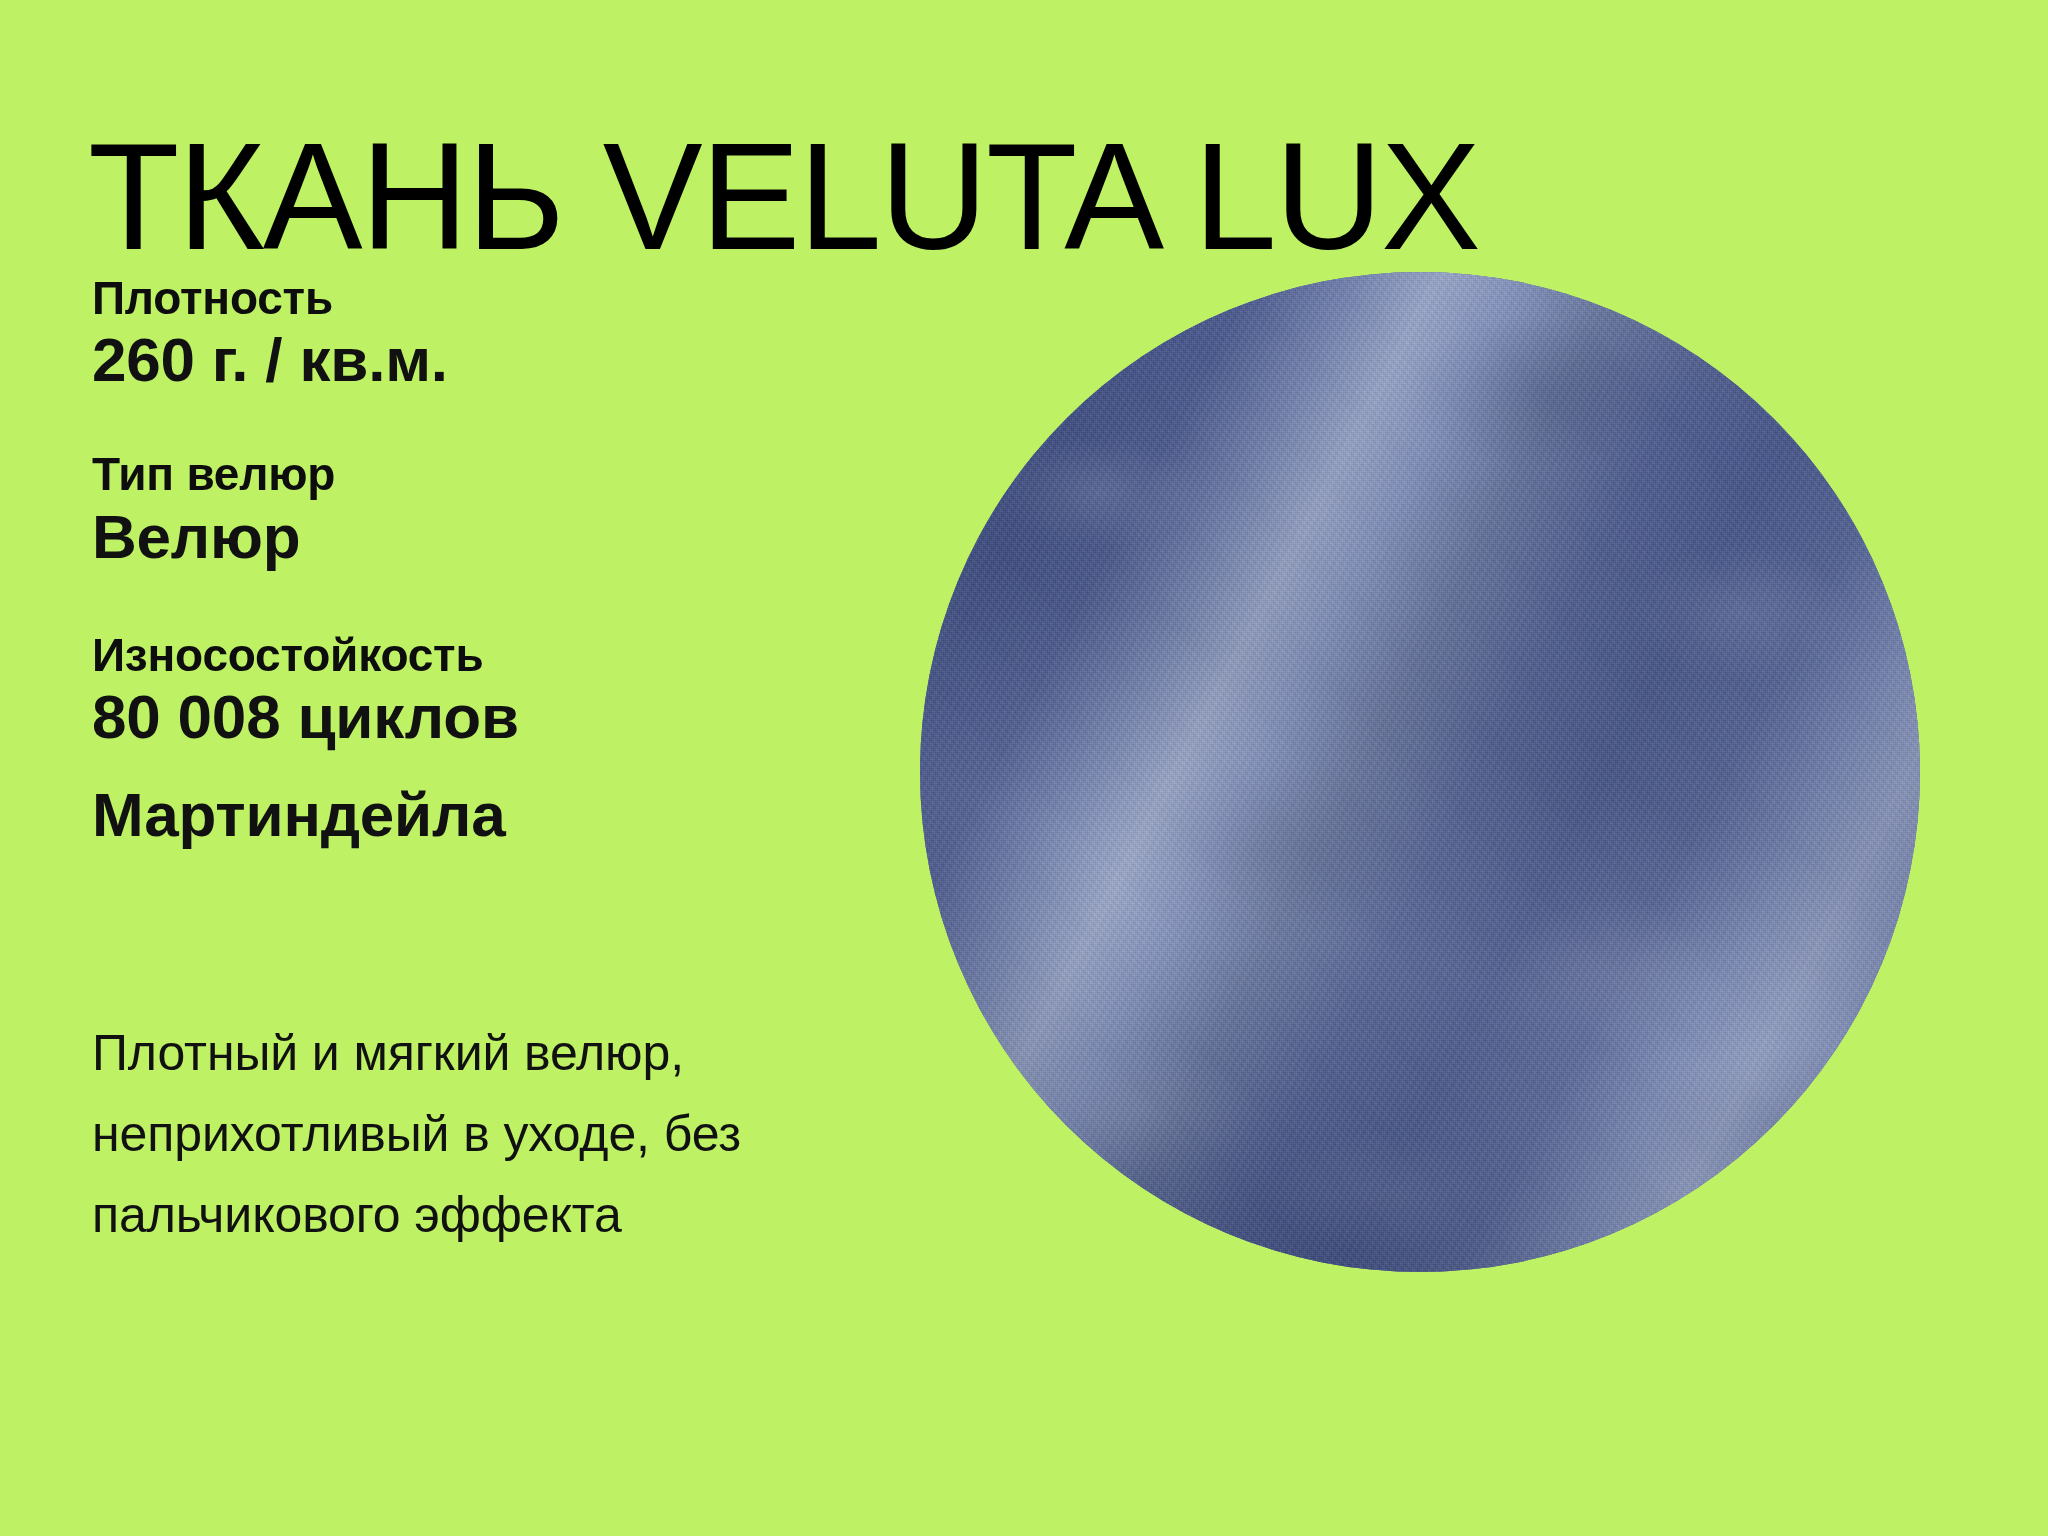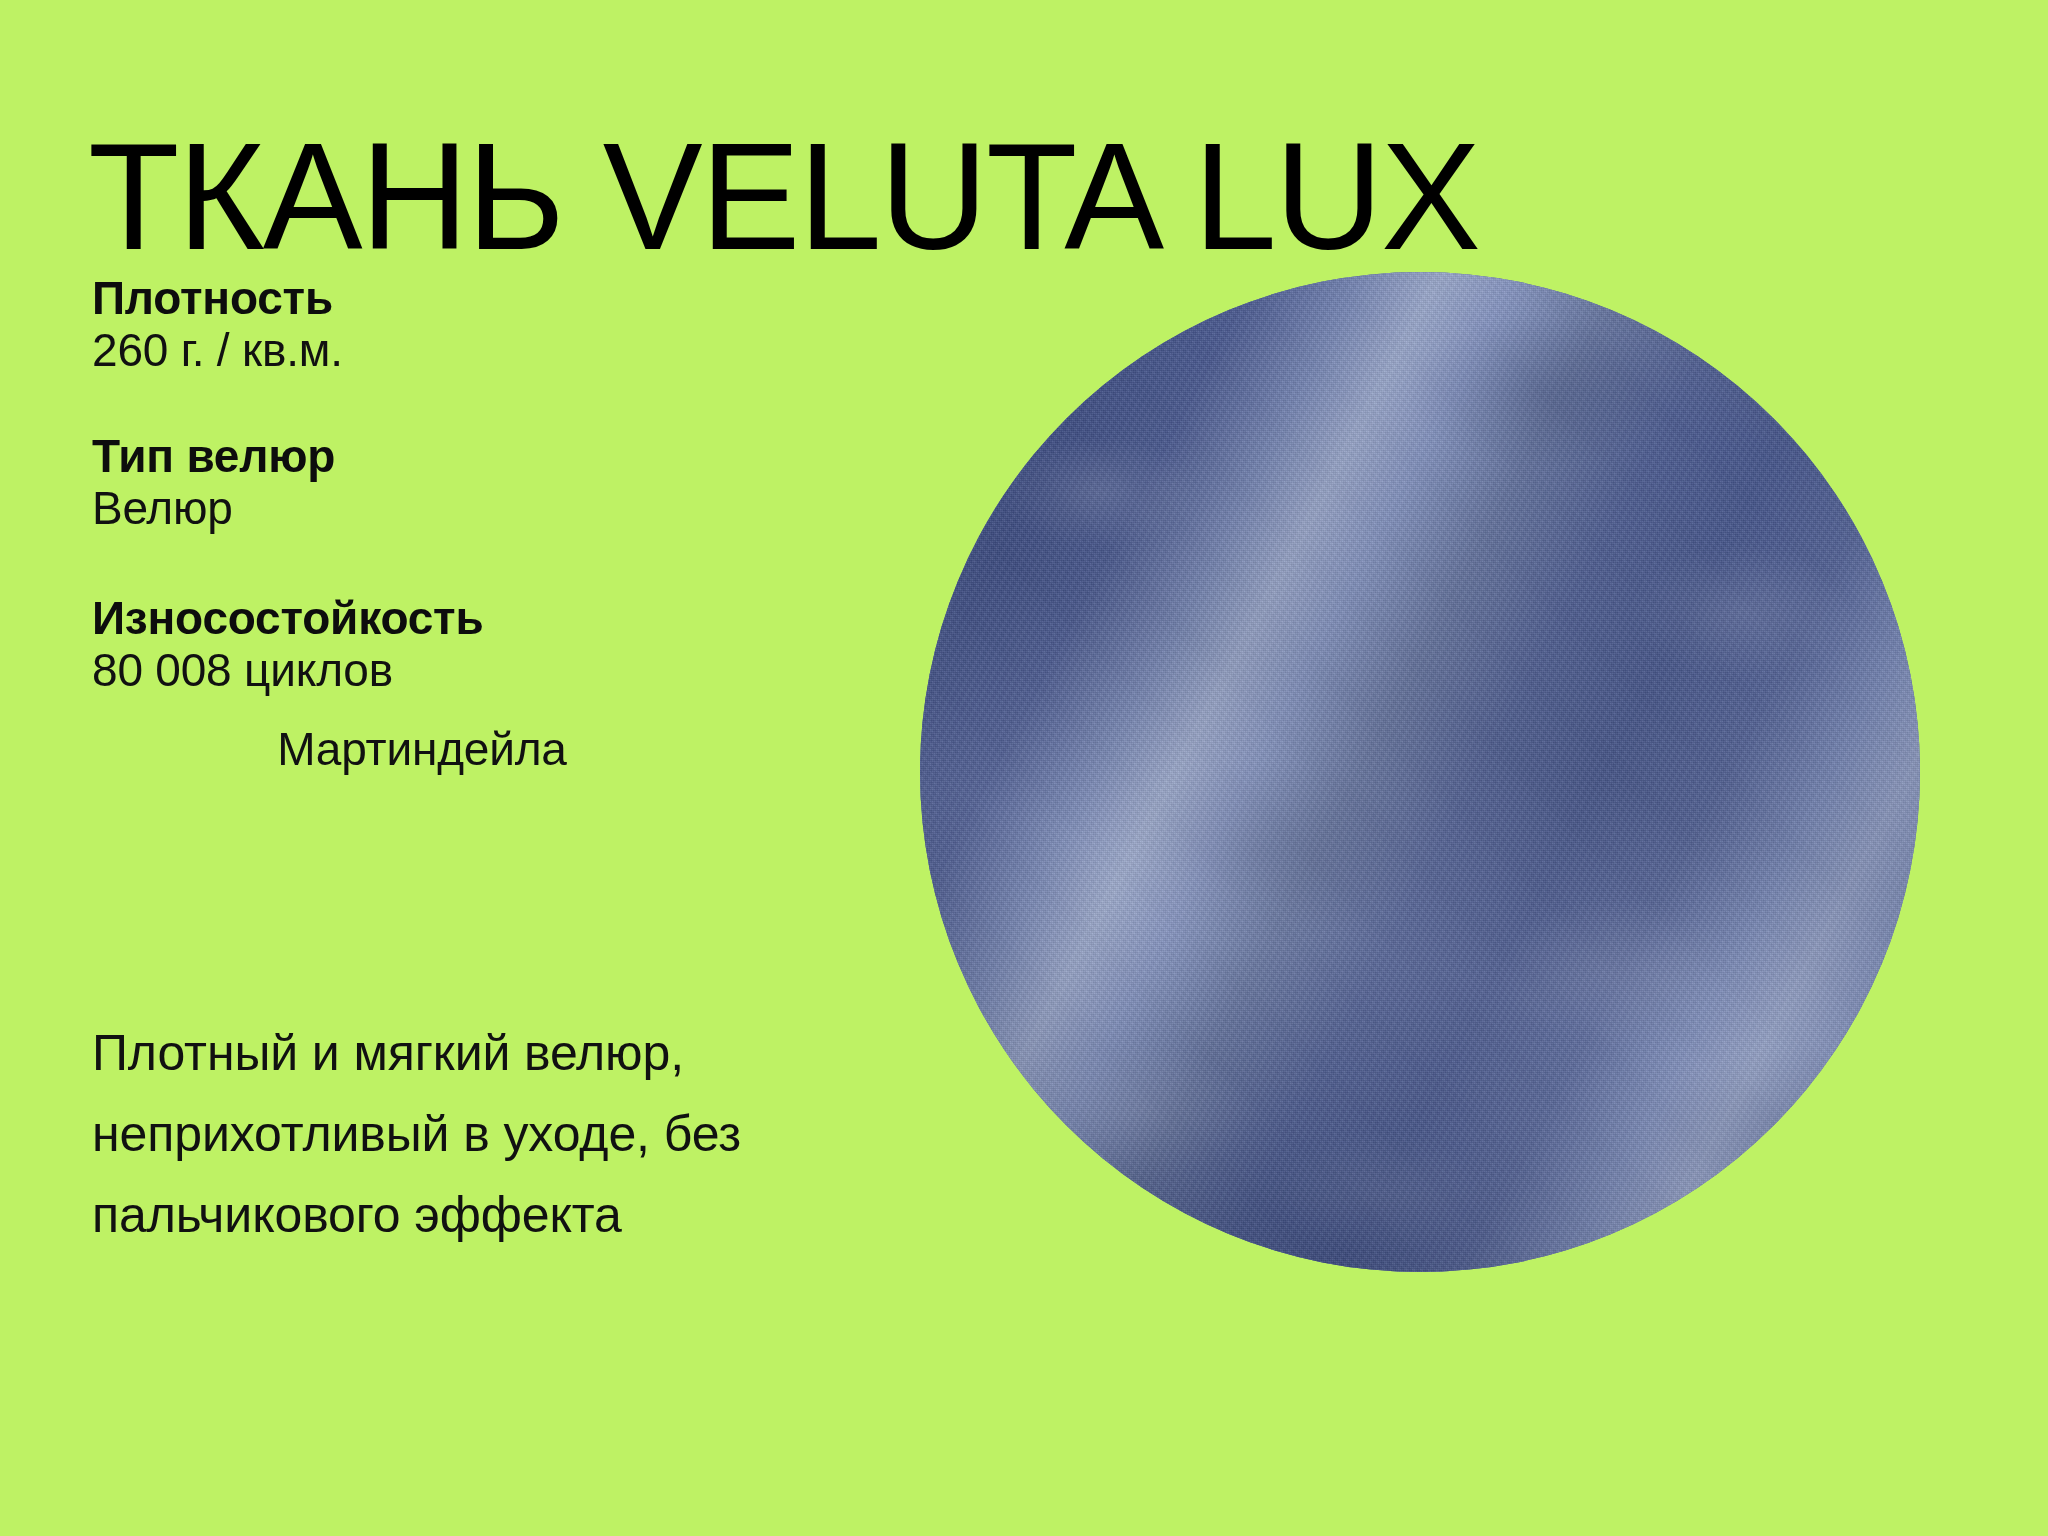--- a/index.html
+++ b/index.html
@@ -57,30 +57,29 @@
 
   .spec-label {
     font-size: 46px;
     line-height: 1.14;
     font-weight: 700;
     color: #0d0d0d;
     letter-spacing: -0.2px;
     white-space: nowrap;
   }
   .spec-value {
-    font-size: 46px;
+    font-size: 62px;
     line-height: 1.16;
-    font-weight: 400;
+    font-weight: 700;
     color: #111111;
     letter-spacing: -0.2px;
     white-space: nowrap;
   }
   .spec-value.second-line {
     margin-top: 26px;
-    text-align: center;
   }
 
   
   .description {
     position: absolute;
     left: 92px;
     top: 963px;
     width: 700px;
     font-size: 50px;
     line-height: 1.62;

